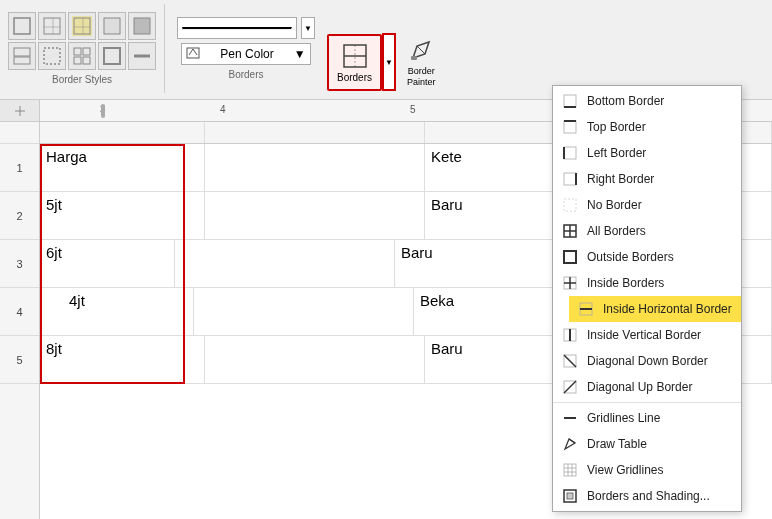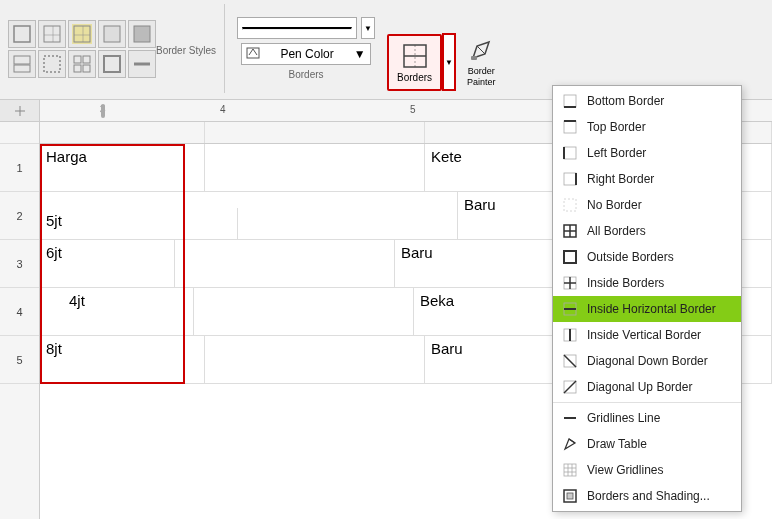--- a/index.html
+++ b/index.html
@@ -20,21 +20,21 @@
       padding: 4px 8px 6px 8px;
       display: flex;
       align-items: flex-end;
       gap: 8px;
       height: 100px;
       position: relative;
     }
 
     .ribbon-group {
       display: flex;
-      flex-direction: row;
+      flex-direction: column;
       align-items: center;
       border-right: 1px solid #ccc;
       padding-right: 8px;
       margin-right: 4px;
       height: 100%;
       justify-content: center;
     }
 
     .ribbon-group-label {
       font-size: 10px;
@@ -236,21 +236,22 @@
       display: flex;
       align-items: center;
       padding: 4px 8px;
       cursor: pointer;
       gap: 8px;
       font-size: 12px;
       color: #222;
     }
 
     .menu-item.highlighted {
-      background: #84cc16;
+      background: #fde047;
+      margin-left: 16px;
     }
 
     .menu-item-icon {
       width: 18px;
       height: 18px;
       flex-shrink: 0;
       display: flex;
       align-items: center;
       justify-content: center;
     }
@@ -436,21 +437,21 @@
   <div class="grid-area">
 
     <div class="grid-row">
       <div class="grid-cell" style="width:165px;font-size:15px;font-weight:normal;">Harga</div>
       <div class="grid-cell" style="width:220px;"></div>
       <div class="grid-cell" style="width:220px;font-size:15px;">Kete</div>
       <div class="grid-cell" style="flex:1;"></div>
     </div>
 
     <div class="grid-row">
-      <div class="grid-cell" style="width:198px;font-size:15px;margin-top:16px;">5jt</div>
+      <div class="grid-cell" style="width:165px;font-size:15px;">5jt</div>
       <div class="grid-cell" style="width:220px;"></div>
       <div class="grid-cell" style="width:220px;font-size:15px;">Baru</div>
       <div class="grid-cell" style="flex:1;"></div>
     </div>
 
     <div class="grid-row">
       <div class="grid-cell" style="width:135px;font-size:15px;">6jt</div>
       <div class="grid-cell" style="width:220px;"></div>
       <div class="grid-cell" style="width:220px;font-size:15px;">Baru</div>
       <div class="grid-cell" style="flex:1;"></div>

